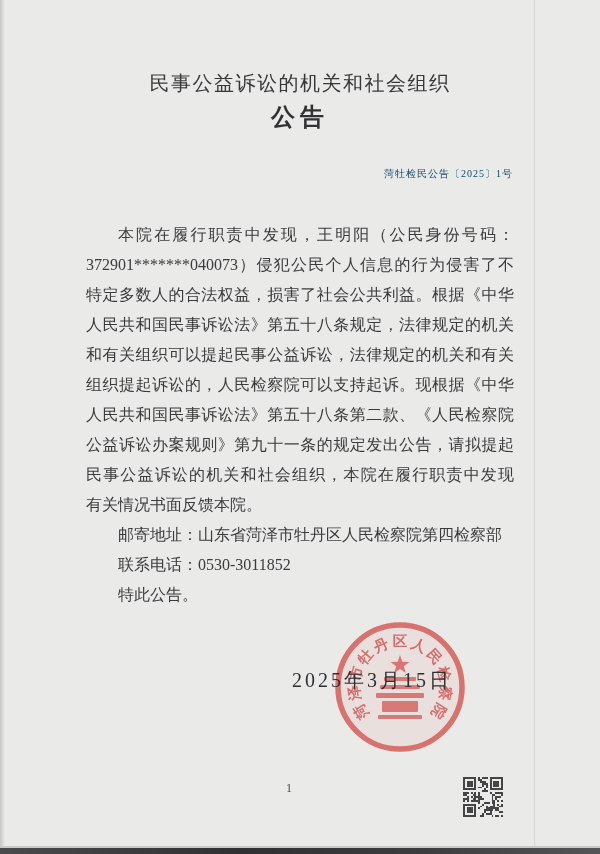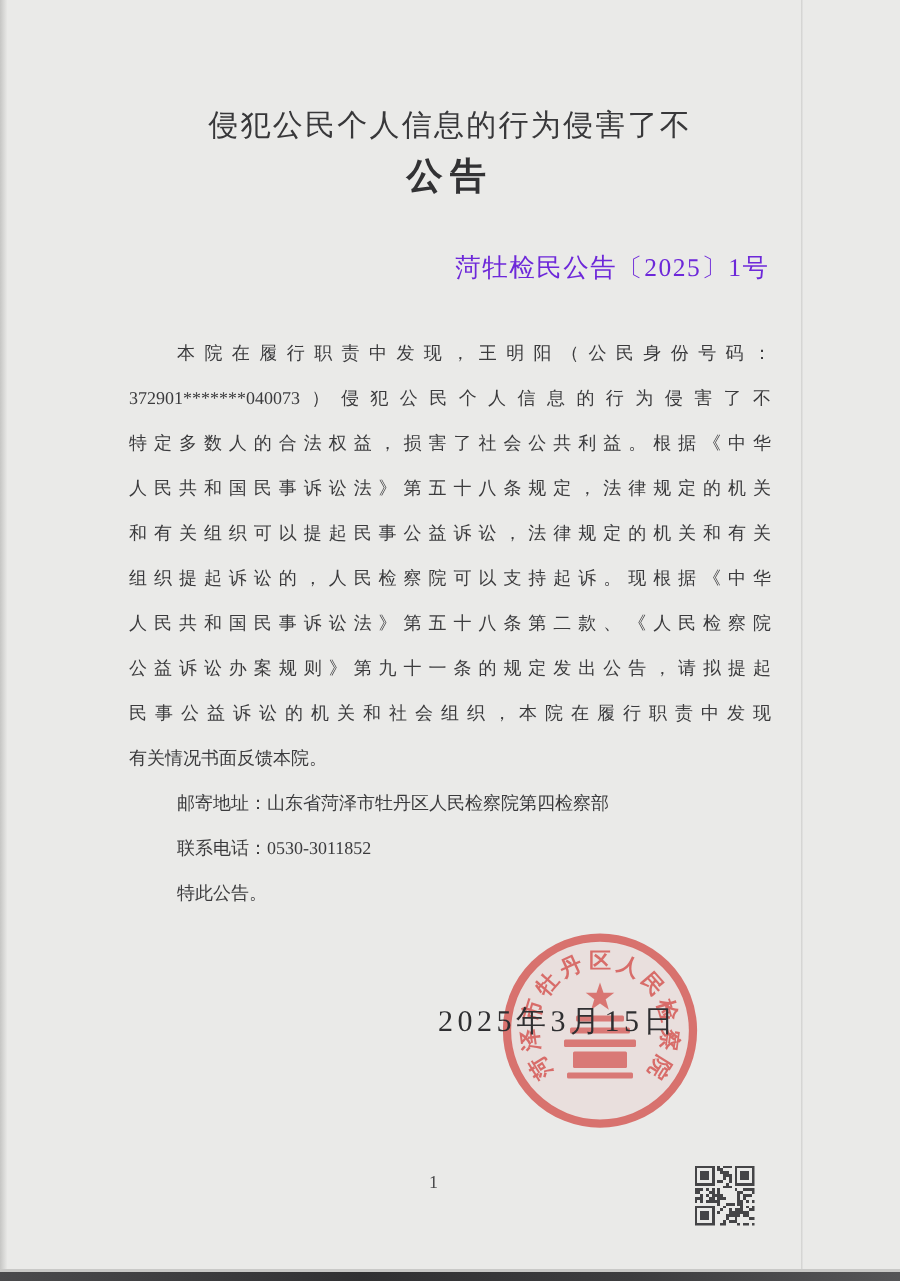--- a/index.html
+++ b/index.html
@@ -15,46 +15,46 @@
   .edge-bottom{position:absolute;left:0;right:0;bottom:0;height:6px;
     background:linear-gradient(to right,#4a4a4c 0%,#303032 40%,#3c3c3e 70%,#555557 100%);}
   .edge-bottom-line{position:absolute;left:0;right:0;bottom:6px;height:2px;background:#c9c9c7;}
   .crease{position:absolute;top:0;bottom:0;left:534px;width:2px;
     background:linear-gradient(to right,rgba(90,90,90,.18),rgba(255,255,255,.25));}
 
   .org-title{position:absolute;top:70px;left:0;width:100%;text-align:center;
     font-size:20px;letter-spacing:1.5px;color:#38383a;}
   .doc-type{position:absolute;top:101px;left:0;width:100%;text-align:center;
     font-size:24px;font-weight:bold;letter-spacing:5px;color:#323234;}
-  .doc-number{position:absolute;top:167px;right:87px;font-size:17px;
-    letter-spacing:1px;color:#6d28d9;}
+  .doc-number{position:absolute;top:167px;right:87px;font-size:10px;
+    letter-spacing:1px;color:#0c4a6e;}
 
   .body-block{position:absolute;top:220px;left:86px;width:428px;
-    font-size:12px;line-height:30px;}
+    font-size:16px;line-height:30px;}
   .bline{height:30px;text-align:justify;text-align-last:justify;}
   .bline.first{padding-left:32px;}
   .bline.para-last{text-align:center;text-align-last:left;}
   .plain-line{height:30px;padding-left:32px;}
 
   .issue-date{position:absolute;top:667px;right:148px;font-size:20px;
     letter-spacing:3px;color:#2f2f31;z-index:3;text-align:right;}
 
   .seal{position:absolute;left:332px;top:619px;width:136px;height:136px;z-index:2;opacity:.93;}
   .seal svg{width:100%;height:100%;display:block;}
 
   .page-number{position:absolute;left:286px;top:781px;font-size:12px;color:#4a4a4c;}
   .qr{position:absolute;left:463px;top:777px;width:40px;height:40px;}
   .qr svg{width:100%;height:100%;display:block;}
 </style>
 </head>
 <body>
 
 <div class="page">
 
-  <div class="org-title">侵犯公民个人信息的行为侵害了不</div>
+  <div class="org-title">民事公益诉讼的机关和社会组织</div>
   <div class="doc-type">公告</div>
   <div class="doc-number">菏牡检民公告〔2025〕1号</div>
 
   <div class="body-block">
     <div class="bline first">本院在履行职责中发现，王明阳（公民身份号码：</div>
     <div class="bline">372901*******040073）侵犯公民个人信息的行为侵害了不</div>
     <div class="bline">特定多数人的合法权益，损害了社会公共利益。根据《中华</div>
     <div class="bline">人民共和国民事诉讼法》第五十八条规定，法律规定的机关</div>
     <div class="bline">和有关组织可以提起民事公益诉讼，法律规定的机关和有关</div>
     <div class="bline">组织提起诉讼的，人民检察院可以支持起诉。现根据《中华</div>

